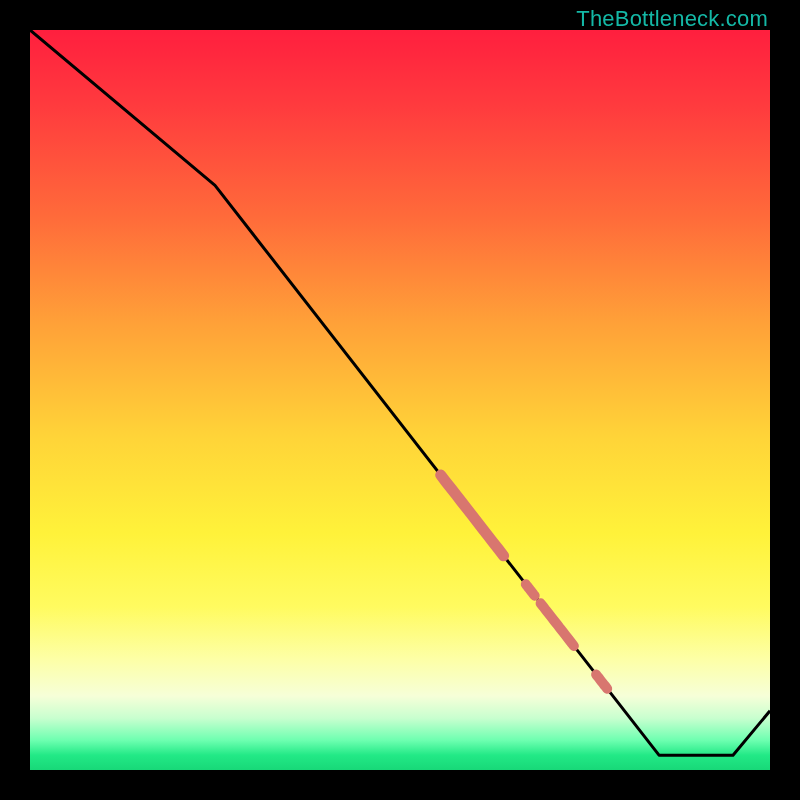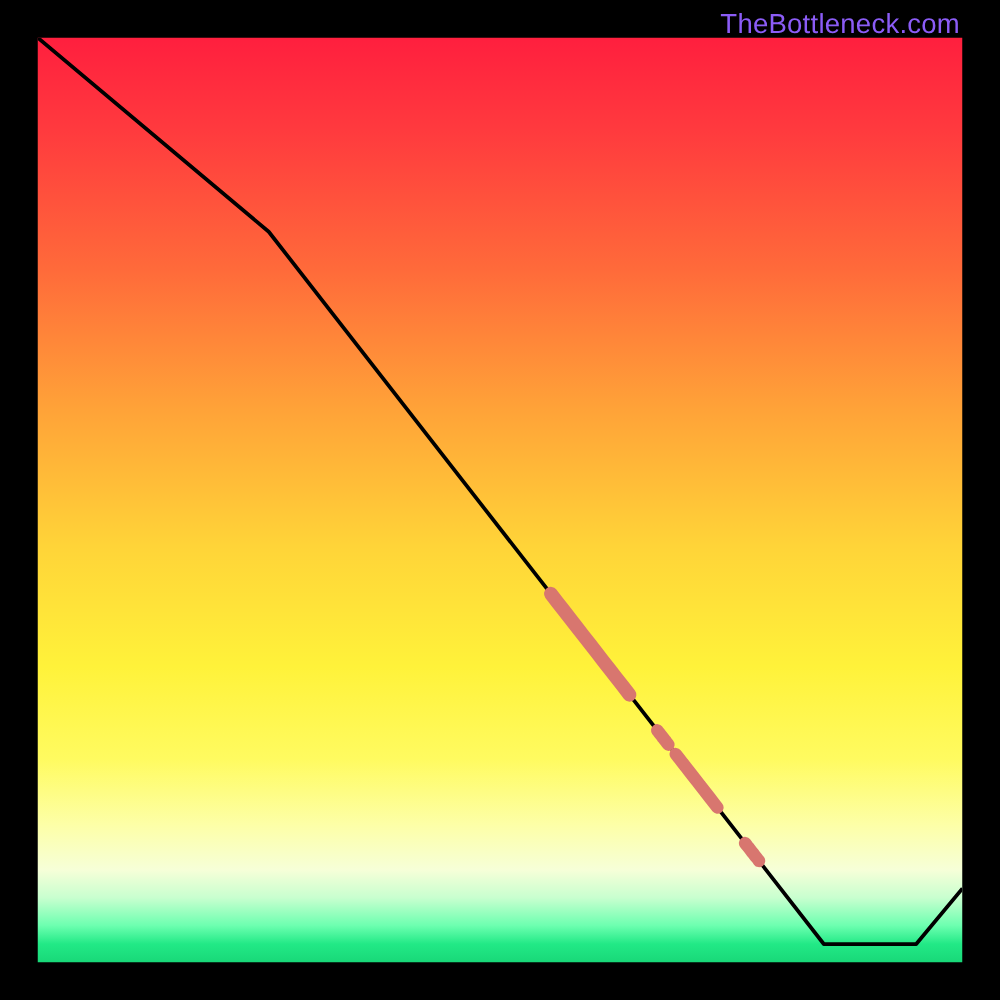--- a/index.html
+++ b/index.html
@@ -46,21 +46,21 @@
     );
   }
   svg.overlay {
     position: absolute;
     inset: 0;
   }
   .watermark {
     position: absolute;
     top: 6px;
     right: 32px;
-    color: #8b5cf6;
+    color: #14b8a6;
     font-size: 22px;
     font-weight: 500;
     letter-spacing: 0.2px;
   }
 </style>
 </head>
 <body>
 
 <div class="frame">
   <div class="plot-area">

